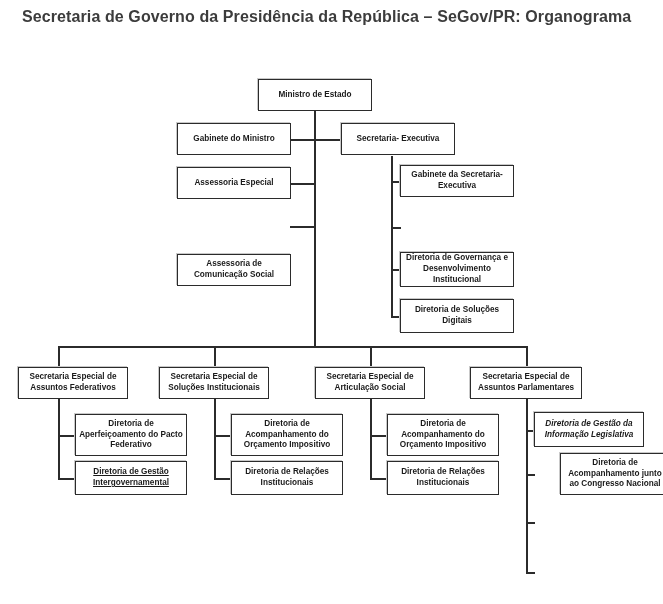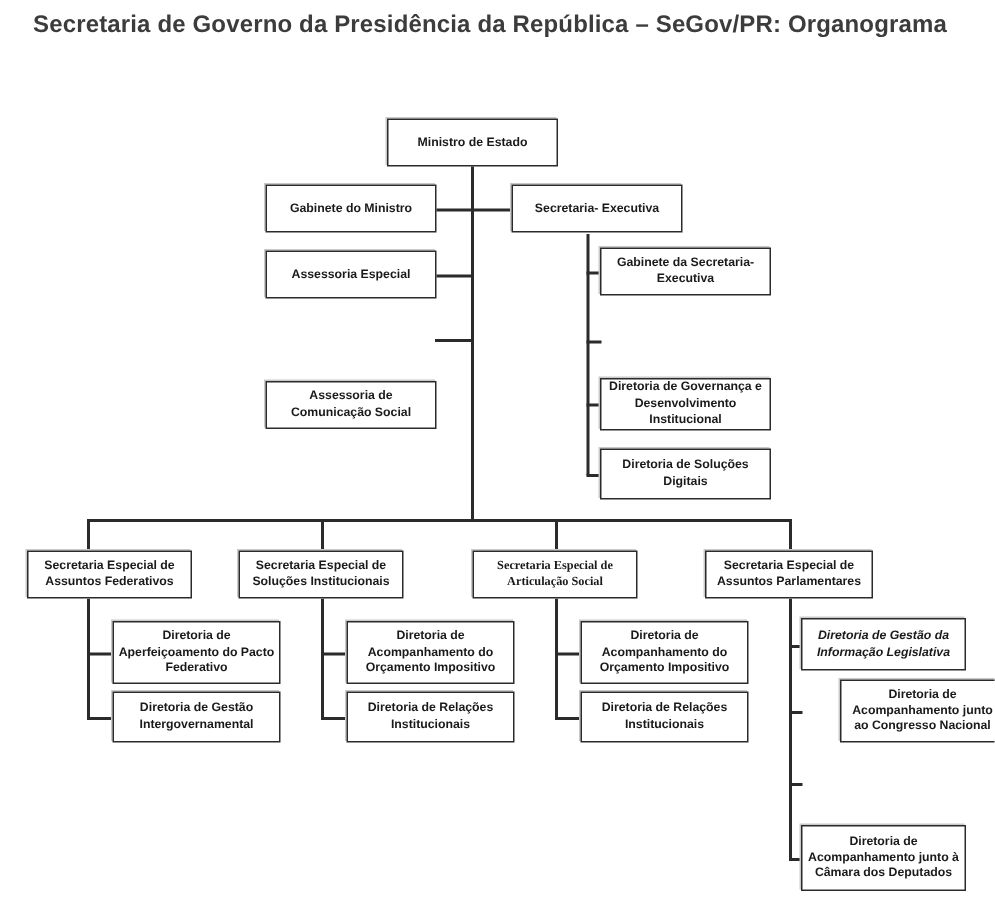--- a/index.html
+++ b/index.html
@@ -144,37 +144,37 @@
   </div>
 
   <div class="node" style="left:18px; top:367px; width:110px; height:32px;justify-content:flex-end;">
     <span>Secretaria Especial de Assuntos Federativos</span>
   </div>
 
   <div class="node" style="left:75px; top:414px; width:112px; height:42px;">
     <span>Diretoria de Aperfeiçoamento do Pacto Federativo</span>
   </div>
 
-  <div class="node" style="left:75px; top:461px; width:112px; height:34px;">
+  <div class="node" style="left:75px; top:461px; width:112px; height:34px;text-decoration:underline;">
     <span>Diretoria de Gestão Intergovernamental</span>
   </div>
 
   <div class="node" style="left:159px; top:367px; width:110px; height:32px;">
     <span>Secretaria Especial de Soluções Institucionais</span>
   </div>
 
   <div class="node" style="left:231px; top:414px; width:112px; height:42px;">
     <span>Diretoria de Acompanhamento do Orçamento Impositivo</span>
   </div>
 
   <div class="node" style="left:231px; top:461px; width:112px; height:34px;">
     <span>Diretoria de Relações Institucionais</span>
   </div>
 
-  <div class="node" style="left:315px; top:367px; width:110px; height:32px;font-family:Liberation Serif, serif;">
+  <div class="node" style="left:315px; top:367px; width:110px; height:32px;">
     <span>Secretaria Especial de Articulação Social</span>
   </div>
 
   <div class="node" style="left:387px; top:414px; width:112px; height:42px;">
     <span>Diretoria de Acompanhamento do Orçamento Impositivo</span>
   </div>
 
   <div class="node" style="left:387px; top:461px; width:112px; height:34px;">
     <span>Diretoria de Relações Institucionais</span>
   </div>
@@ -185,17 +185,14 @@
 
   <div class="node" style="left:534px; top:412px; width:110px; height:35px;font-style:italic;">
     <span>Diretoria de Gestão da Informação Legislativa</span>
   </div>
 
   <div class="node" style="left:560px; top:453px; width:110px; height:42px;">
     <span>Diretoria de Acompanhamento junto ao Congresso Nacional</span>
   </div>
 
 
-  <div class="node" style="left:534px; top:550px; width:110px; height:44px;">
-    <span>Diretoria de Acompanhamento junto à Câmara dos Deputados</span>
-  </div>
 
 </div>
 
 </body></html>

